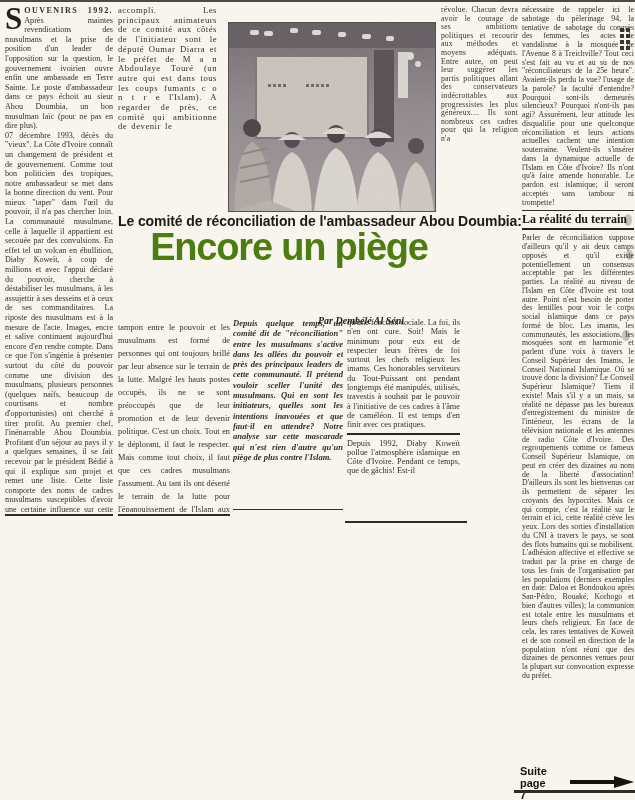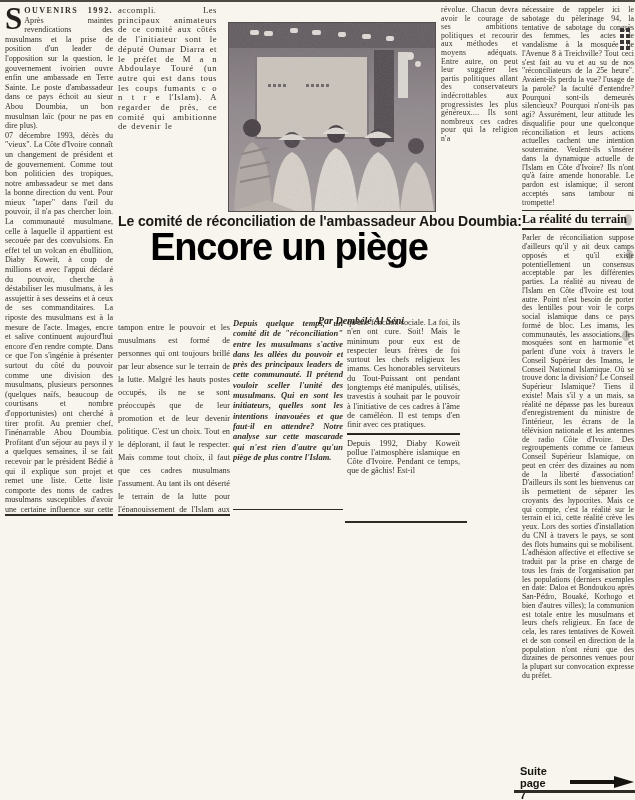--- a/index.html
+++ b/index.html
@@ -23,21 +23,21 @@
   #photo{position:absolute;left:228px;top:22px;width:208px;height:190px;}
   
   #col4strip{left:441px;top:6px;width:77px;height:199px;font-size:7.7px;line-height:8.6px;letter-spacing:0.2px;word-spacing:1px;}
   
   #col5{left:522px;top:6px;width:112px;height:756px;font-size:7.8px;line-height:8.75px;}
   .sect{font-weight:bold;font-size:12px;line-height:11px;margin:3px 0 3px 0;text-align:left;color:#191714;}
   .sect-rule-thin{border-top:1px solid #2f2c28;margin-top:3px;}
   .sect-rule-thick{border-top:2px solid #23201d;margin-bottom:4px;}
   
   #caption{position:absolute;left:118px;top:213px;width:356px;font-family:"Liberation Sans",sans-serif;font-weight:bold;font-size:14px;letter-spacing:-0.1px;color:#1c1a17;white-space:nowrap;}
-  #headline{position:absolute;left:114px;top:231px;width:350px;text-align:center;font-family:"Liberation Sans",sans-serif;font-weight:bold;font-size:38px;line-height:33px;letter-spacing:-1.2px;color:#000000;}
+  #headline{position:absolute;left:114px;top:231px;width:350px;text-align:center;font-family:"Liberation Sans",sans-serif;font-weight:bold;font-size:38px;line-height:33px;letter-spacing:-1.2px;color:#4d7c0f;}
   #byline{position:absolute;left:318px;top:303px;width:144px;text-align:left;font-weight:bold;font-style:italic;font-size:10px;color:#23201c;margin-top:12px;}
   
   #colA{left:118px;top:321px;width:112px;height:191px;font-size:8.3px;line-height:13px;}
   #colB{left:233px;top:318px;width:110px;height:192px;font-size:8.3px;line-height:9.3px;}
   #colB .intro{font-weight:bold;font-style:italic;font-size:8.5px;line-height:10.3px;display:block;margin-bottom:15px;}
   #colC{left:347px;top:318px;width:113px;height:205px;font-size:8.3px;line-height:9.3px;}
   #colC .sect{font-size:9.5px;}
   
   #suite{position:absolute;left:520px;top:765px;width:114px;font-family:"Liberation Sans",sans-serif;font-weight:bold;font-size:11px;color:#16140f;display:flex;align-items:center;gap:20px;}
   .arrow{display:inline-block;}

